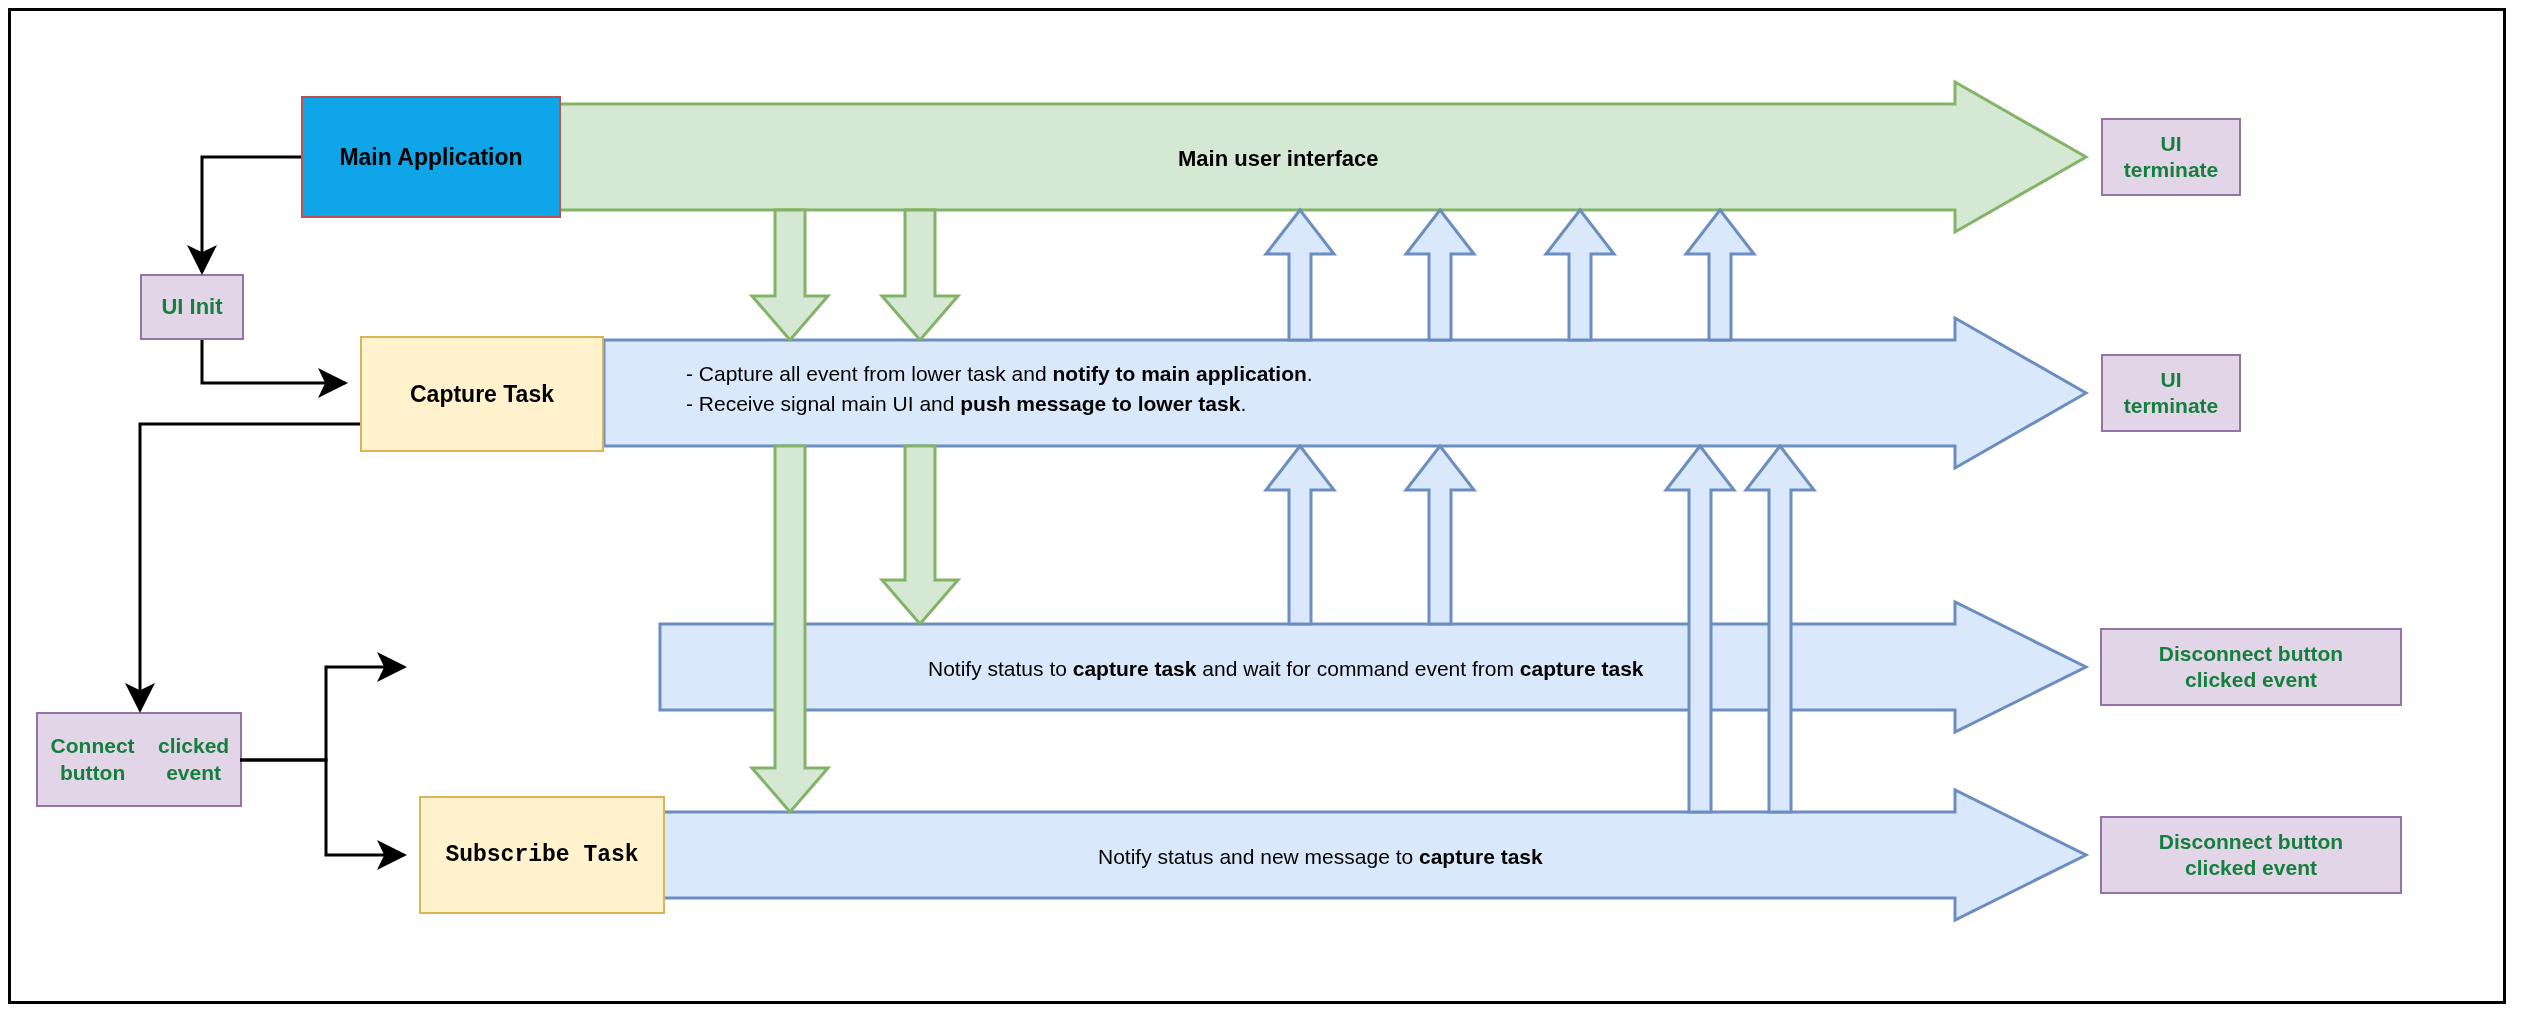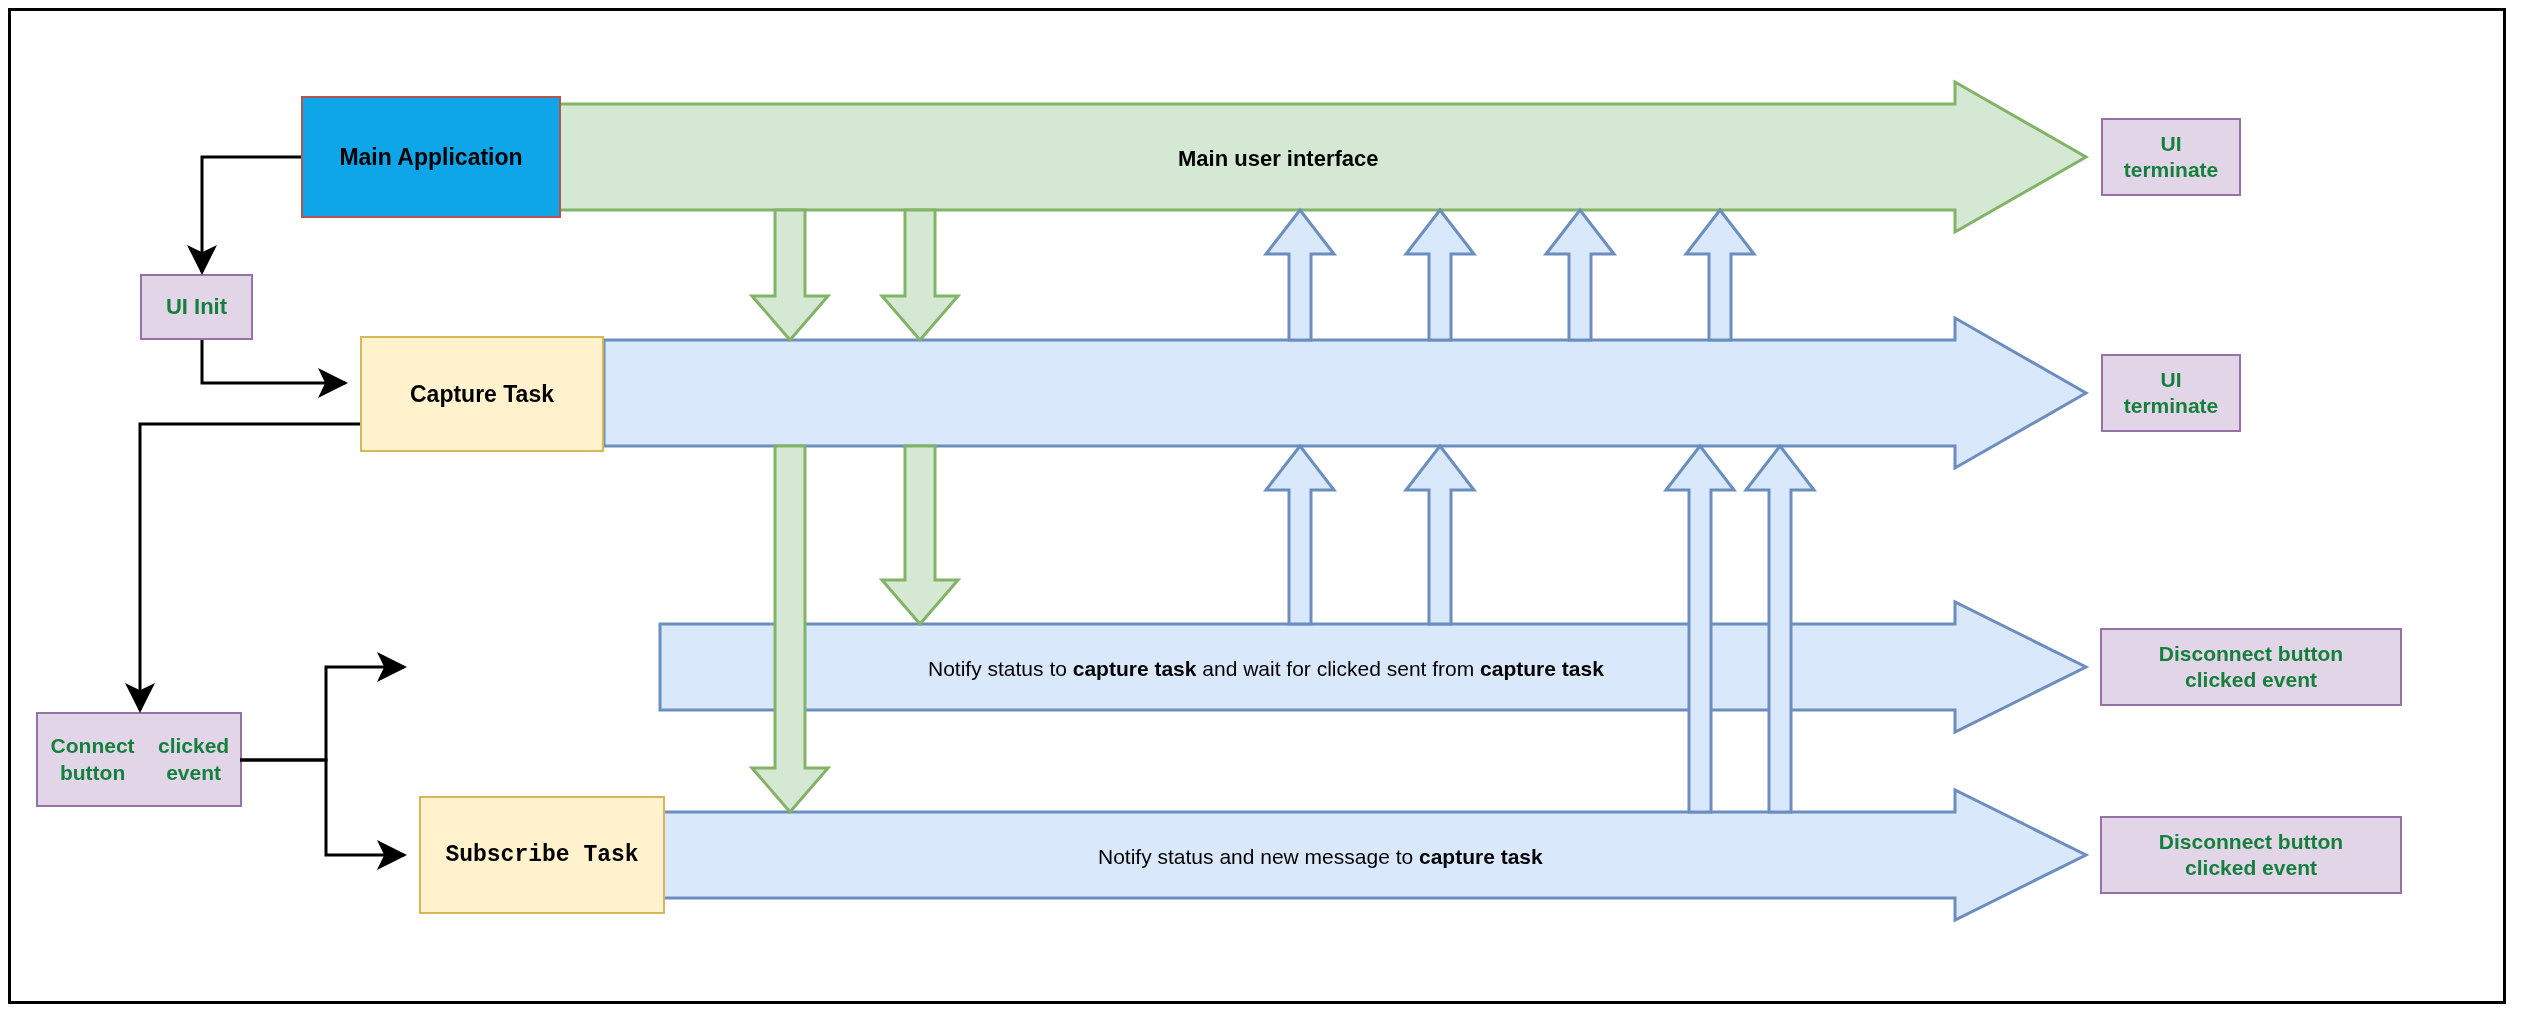--- a/index.html
+++ b/index.html
@@ -102,32 +102,40 @@
 
     <path d="M360,424 L140,424 L140,710" fill="none" stroke="#000000" stroke-width="3" marker-end="url(#ah)"></path>
 
     <path d="M240,760 L326,760 L326,667 L404,667" fill="none" stroke="#000000" stroke-width="3" marker-end="url(#ah)"></path>
 
     <path d="M240,760 L326,760 L326,855 L404,855" fill="none" stroke="#000000" stroke-width="3" marker-end="url(#ah)"></path>
   </svg>
 
   <div class="bandlabel" style="left:1178px;top:143px;font-weight:bold;font-size:22px;">Main user interface</div>
 
+  <div class="bandlabel" style="left:686px;top:359px;">
+    <div>
+      <span>- Capture all event from lower task and </span><b>notify to main application</b><span>.</span>
+    </div>
+    <div>
+      <span>- Receive signal main UI and </span><b>push message to lower task</b><span>.</span>
+    </div>
+  </div>
 
   <div class="bandlabel" style="left:928px;top:654px;">
-    <span>Notify status to </span><b>capture task</b><span> and wait for clicked sent from </span><b>capture task</b>
+    <span>Notify status to </span><b>capture task</b><span> and wait for command event from </span><b>capture task</b>
   </div>
 
   <div class="bandlabel" style="left:1098px;top:842px;">
     <span>Notify status and new message to </span><b>capture task</b>
   </div>
 
   <div class="node n-red" style="left:301px;top:96px;width:260px;height:122px;font-size:23px;">Main Application</div>
 
-  <div class="node n-purple" style="left:140px;top:274px;width:113px;height:66px;font-size:22px;">UI Init</div>
+  <div class="node n-purple" style="left:140px;top:274px;width:104px;height:66px;font-size:22px;">UI Init</div>
 
   <div class="node n-yellow2" style="left:360px;top:336px;width:244px;height:116px;font-size:23px;">Capture Task</div>
 
   <div class="node n-purple" style="left:36px;top:712px;width:206px;height:95px;font-size:21px;flex-direction:row;">
     <span>Connect button</span>
     <span>clicked event</span>
   </div>
 
 
   <div class="node n-yellow2" style="left:419px;top:796px;width:246px;height:118px;font-size:23px;font-family:Liberation Mono, monospace;">Subscribe Task</div>

